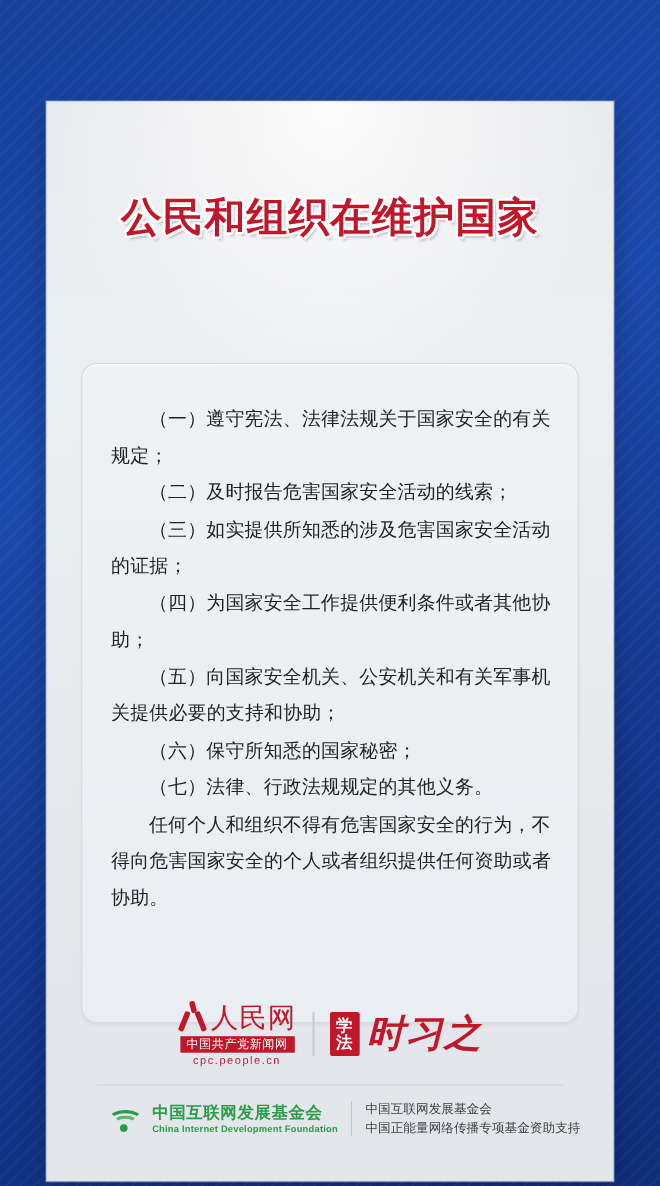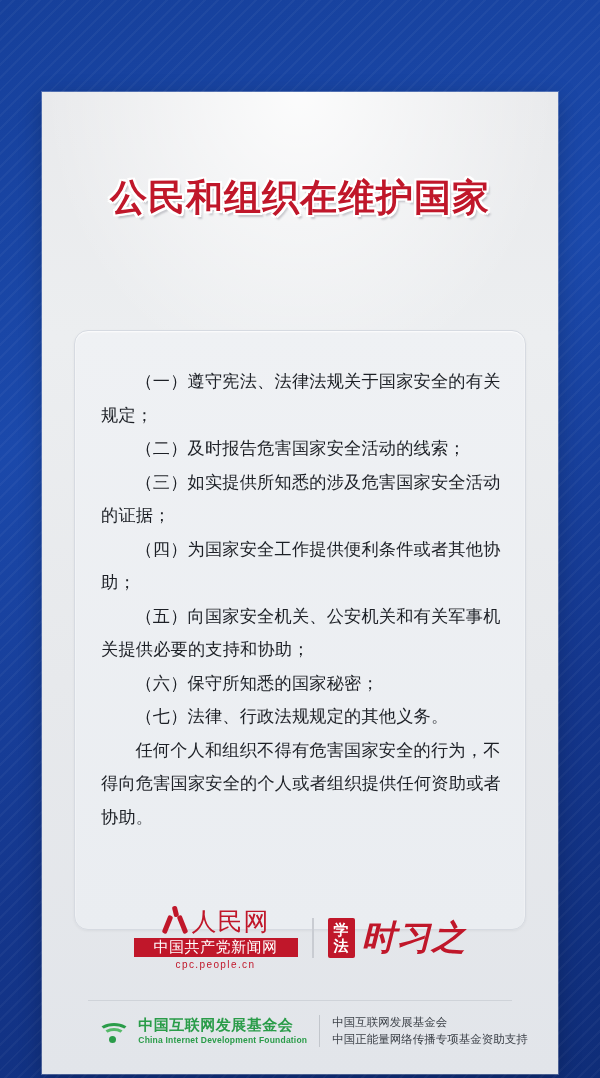--- a/index.html
+++ b/index.html
@@ -131,23 +131,23 @@
     font-family: "DejaVu Sans", "Liberation Sans", sans-serif;
     font-weight: normal;
     font-size: 25px;
     color: #c0172a;
     letter-spacing: 1px;
   }
   .rmw-sub {
     margin-top: 4px;
     background: #c0172a;
     color: #ffffff;
-    font-size: 15px;
-    font-family: "DejaVu Sans", "Liberation Sans", sans-serif;
-    padding: 2px 20px;
+    font-size: 11px;
+    font-family: "DejaVu Sans", "Liberation Sans", sans-serif;
+    padding: 2px 6px;
     letter-spacing: 0.5px;
     text-align: right;
   }
   .rmw-url {
     margin-top: 3px;
     font-size: 10px;
     color: #c0172a;
     letter-spacing: 1.4px;
     font-family: "Liberation Sans", sans-serif;
   }
@@ -178,21 +178,21 @@
     font-weight: bold;
     font-style: italic;
     font-size: 34px;
     color: #c0172a;
     letter-spacing: 1px;
   }
 
   .footer {
     position: absolute;
     left: 0; right: 0;
-    bottom: 26px;
+    bottom: 40px;
     display: flex;
     justify-content: center;
     align-items: center;
     gap: 12px;
     z-index: 3;
     padding-top: 14px;
     padding-left: 24px;
   }
   .footer::before {
     content: "";

